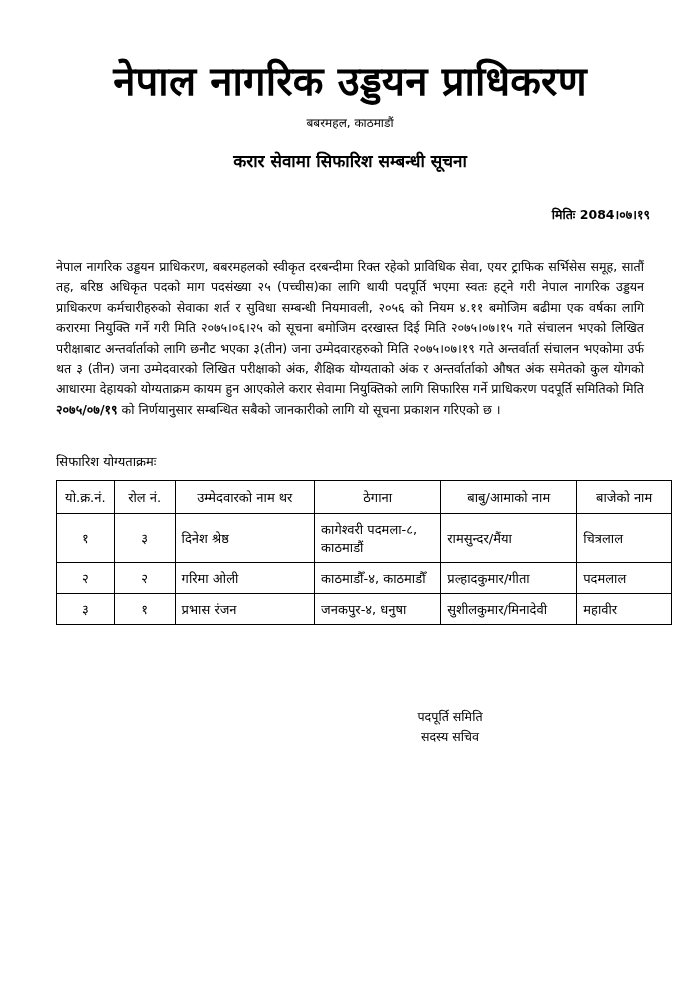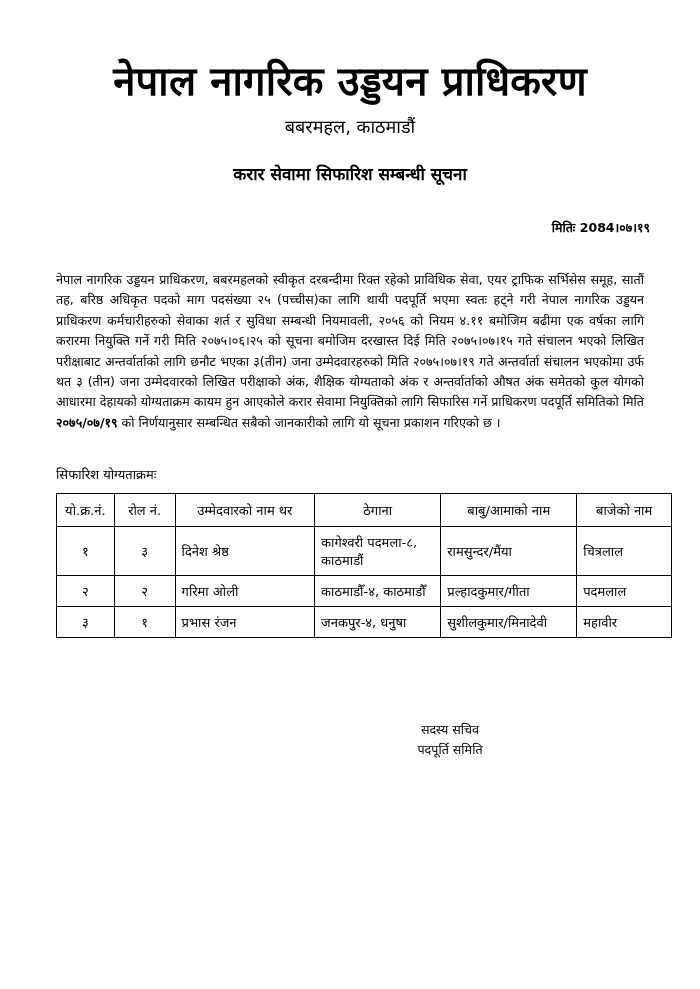--- a/index.html
+++ b/index.html
@@ -24,28 +24,28 @@
   .org-title {
     text-align: center;
     font-size: 40px;
     font-weight: bold;
     line-height: 1.25;
     letter-spacing: 0.2px;
     margin: 10px 0 0 0;
   }
   .org-address {
     text-align: center;
-    font-size: 18px;
+    font-size: 12px;
     margin-top: 8px;
   }
   .doc-subject {
     text-align: center;
     font-size: 17px;
     font-weight: bold;
-    margin-top: 24px;
+    margin-top: 18px;
   }
   .date-line {
     text-align: right;
     font-size: 12.5px;
     font-weight: bold;
     margin-top: 34px;
     padding-right: 6px;
   }
   .body-text {
     margin-top: 34px;
@@ -169,18 +169,18 @@
         <td class="c-roll">१</td>
         <td class="c-name">प्रभास रंजन</td>
         <td class="c-addr">जनकपुर-४, धनुषा</td>
         <td class="c-parent">सुशीलकुमार/मिनादेवी</td>
         <td class="c-grand">महावीर</td>
       </tr>
     </tbody>
   </table>
 
   <div class="signature-block">
+    <div>पदपूर्ति समिति</div>
     <div>सदस्य सचिव</div>
-    <div>पदपूर्ति समिति</div>
   </div>
 
 
 </div>
 
 </body></html>

